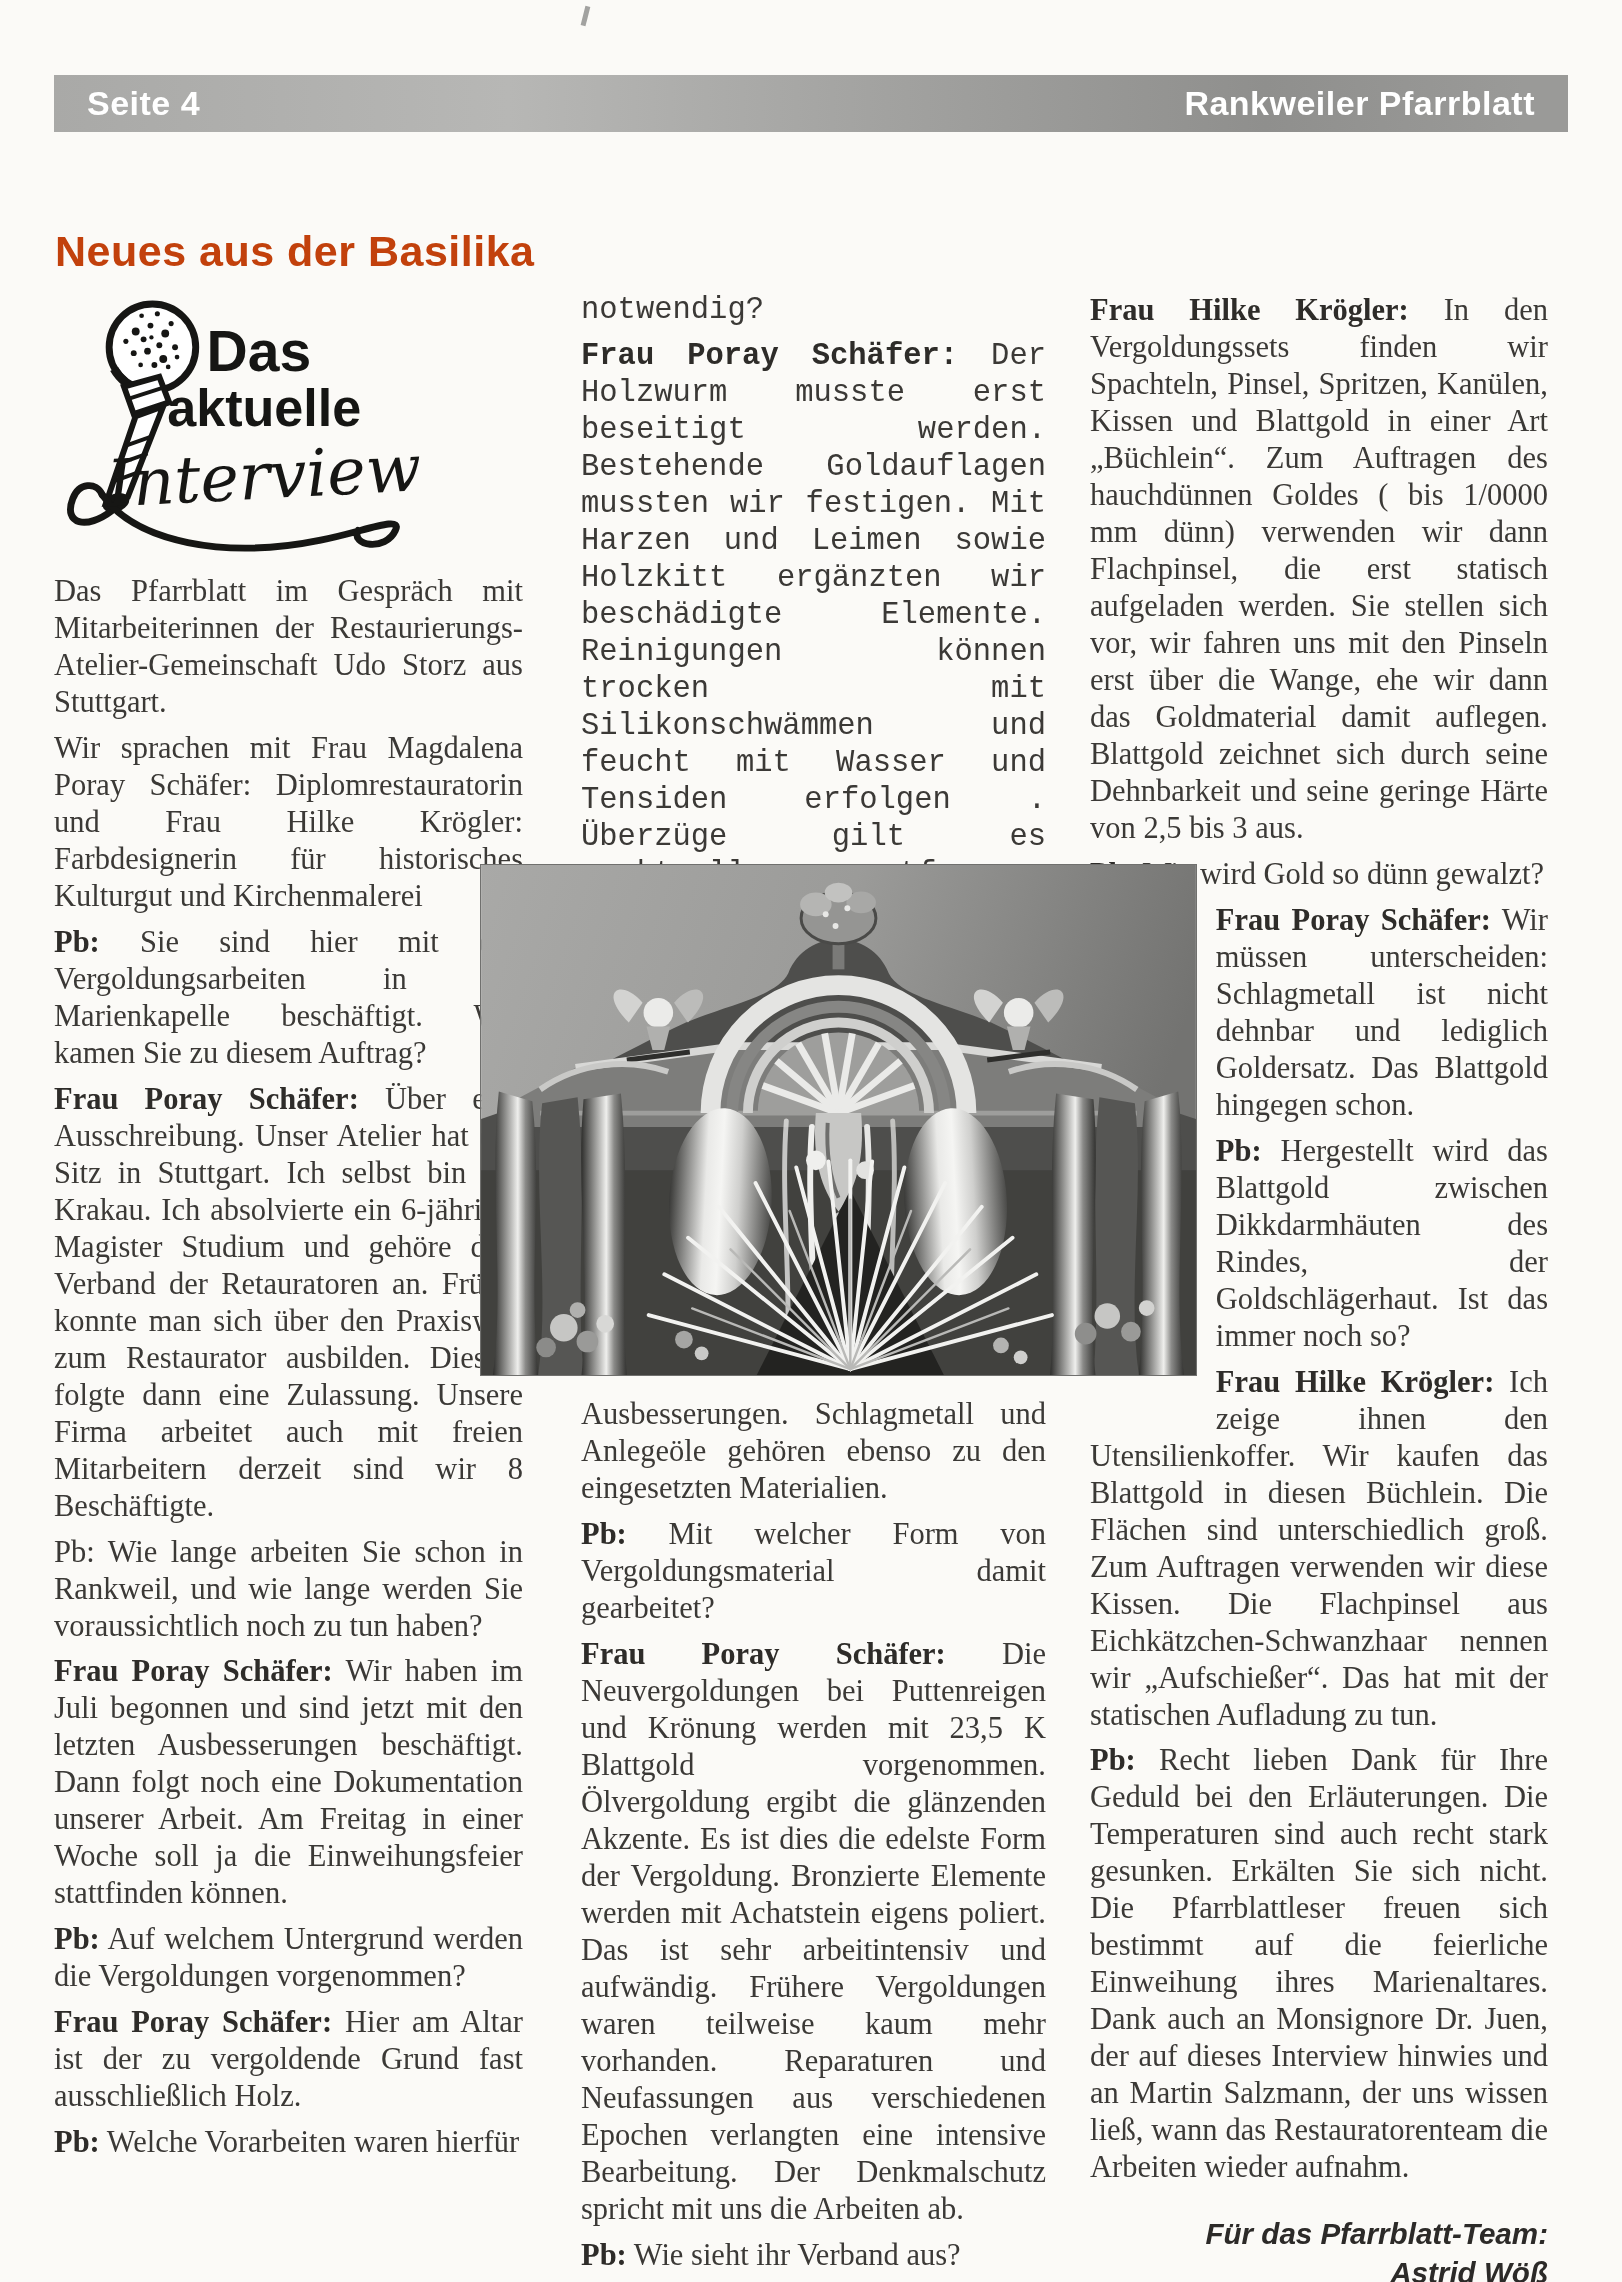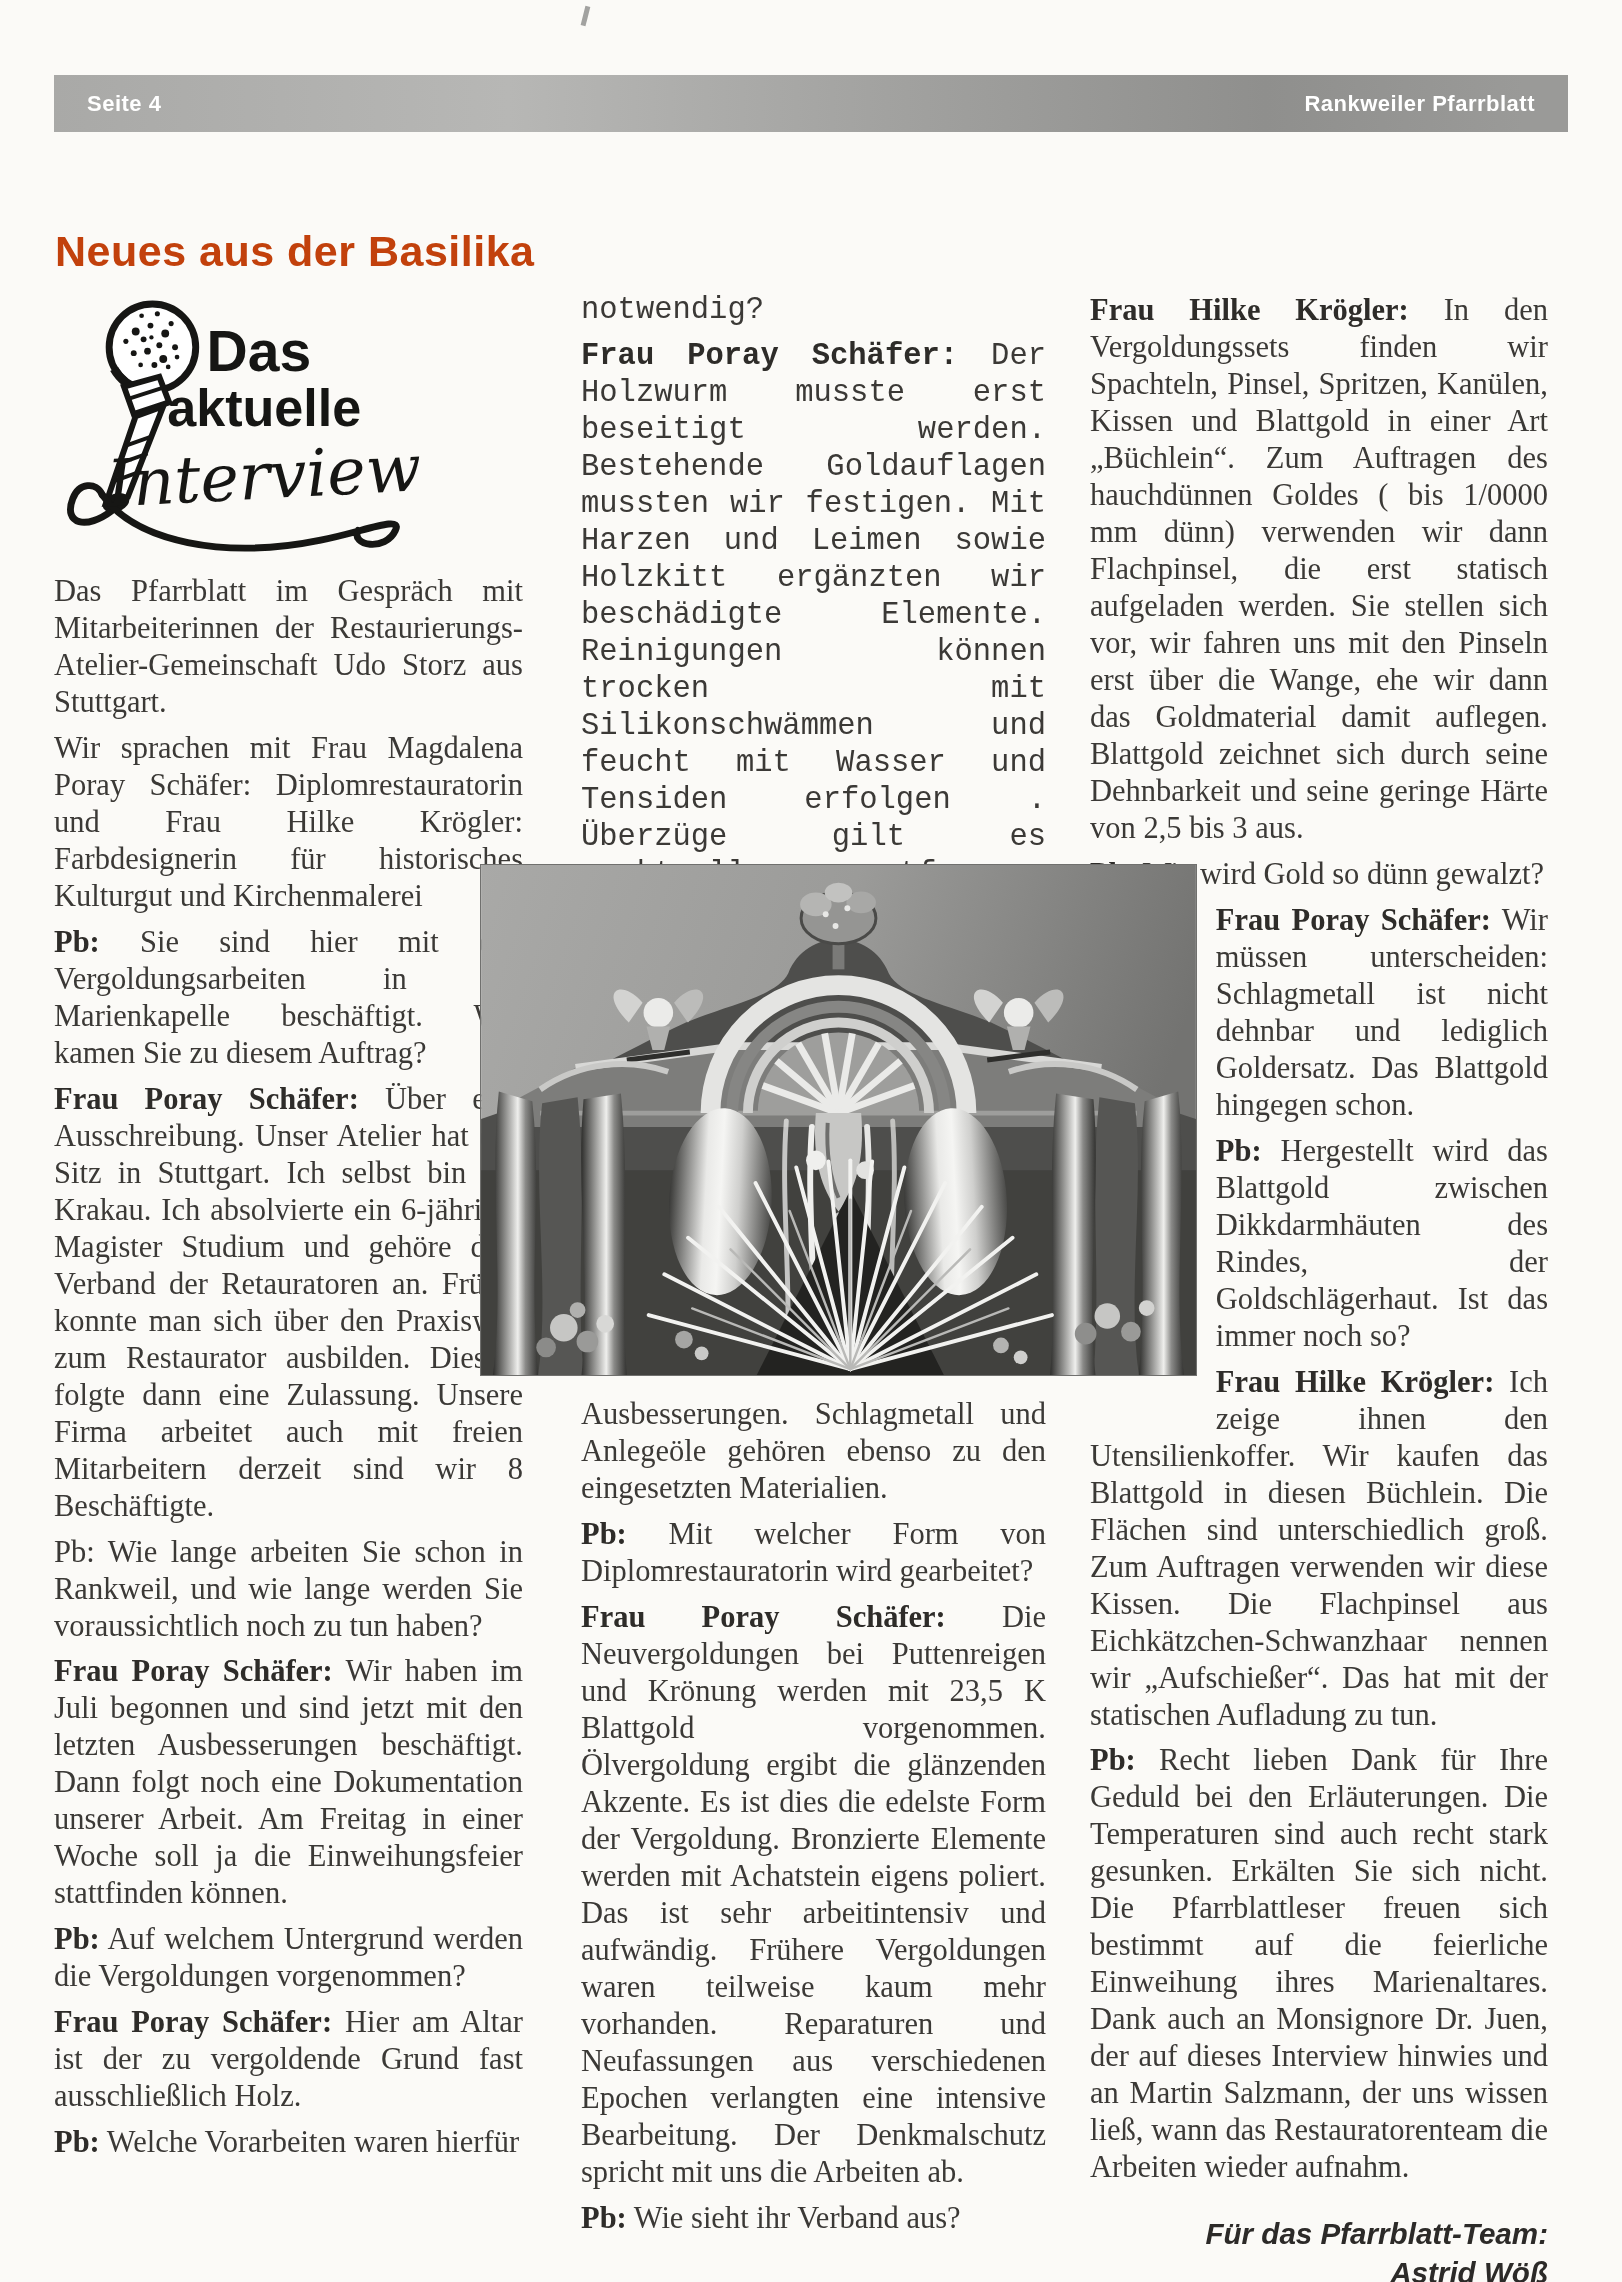--- a/index.html
+++ b/index.html
@@ -8,21 +8,21 @@
     background:#fbfaf7;overflow:hidden;
     font-family:"Liberation Serif",serif;color:#3b3936;
   }
   
   .bar{
     position:absolute;left:54px;top:75px;width:1514px;height:57px;
     background:linear-gradient(90deg,#a9a9a7 0%,#b7b7b5 30%,#a2a2a0 55%,#8f8f8d 80%,#9a9a98 97%);
     display:flex;justify-content:space-between;align-items:center;
     padding:0 33px;box-sizing:border-box;
     font-family:"Liberation Sans",sans-serif;font-weight:bold;
-    color:#ffffff;font-size:22px;letter-spacing:0.5px;
+    color:#ffffff;font-size:34px;letter-spacing:0.5px;
   }
   .speck{position:absolute;left:583px;top:5.9px;width:4.9px;height:19.7px;background:#a2a2a0;transform:rotate(14deg);}
   .title{
     position:absolute;left:55px;top:227px;
     font-family:"Liberation Sans",sans-serif;font-weight:bold;
     font-size:43px;color:#c2410c;letter-spacing:0.5px;
   }
   .logo{position:absolute;left:57px;top:288px;width:366px;height:268px;}
   
   .col{position:absolute;text-align:justify;font-size:30.5px;line-height:37px;}
@@ -112,21 +112,21 @@
     <p><b>Pb:</b><span> Welche Vorarbeiten waren hierfür</span></p>
   </div>
 
   <div class="col col-mid-top">
     <p><span>notwendig?</span></p>
     <p><b>Frau Poray Schäfer:</b><span> Der Holzwurm musste erst beseitigt werden. Bestehende Goldauflagen mussten wir festigen. Mit Harzen und Leimen sowie Holzkitt ergänzten wir beschädigte Elemente. Reinigungen können trocken mit Silikonschwämmen und feucht mit Wasser und Tensiden erfolgen . Überzüge gilt es punktuell zu entfernen. Flächen bleiben erhalten. Das ist sehr wichtig. Bronze oxidiert sehr stark. Hier verwenden wir unterschiedliche Mischungen und Gele, sowie Holzkitt und Kreidegrund für</span></p>
   </div>
 
   <div class="col col-mid-bottom">
     <p><span>Ausbesserungen. Schlagmetall und Anlegeöle gehören ebenso zu den eingesetzten Materialien.</span></p>
-    <p><b>Pb:</b><span> Mit welcher Form von Diplomrestauratorin wird gearbeitet?</span></p>
+    <p><b>Pb:</b><span> Mit welcher Form von Vergoldungsmaterial damit gearbeitet?</span></p>
     <p><b>Frau Poray Schäfer:</b><span> Die Neuvergoldungen bei Puttenreigen und Krönung werden mit 23,5 K Blattgold vorgenommen. Ölvergoldung ergibt die glänzenden Akzente. Es ist dies die edelste Form der Vergoldung. Bronzierte Elemente werden mit Achatstein eigens poliert. Das ist sehr arbeitintensiv und aufwändig. Frühere Vergoldungen waren teilweise kaum mehr vorhanden. Reparaturen und Neufassungen aus verschiedenen Epochen verlangten eine intensive Bearbeitung. Der Denkmalschutz spricht mit uns die Arbeiten ab.</span></p>
     <p><b>Pb:</b><span> Wie sieht ihr Verband aus?</span></p>
   </div>
 
   <div class="col col-right">
     <p><b>Frau Hilke Krögler:</b><span> In den Vergoldungssets finden wir Spachteln, Pinsel, Spritzen, Kanülen, Kissen und Blattgold in einer Art „Büchlein“. Zum Auftragen des hauchdünnen Goldes ( bis 1/0000 mm dünn) verwenden wir dann Flachpinsel, die erst statisch aufgeladen werden. Sie stellen sich vor, wir fahren uns mit den Pinseln erst über die Wange, ehe wir dann das Goldmaterial damit auflegen. Blattgold zeichnet sich durch seine Dehnbarkeit und seine geringe Härte von 2,5 bis 3 aus.</span></p>
     <p><b>Pb:</b><span> Wie wird Gold so dünn gewalzt?</span></p>
     <div class="photo-spacer"></div>
     <p><b>Frau Poray Schäfer:</b><span> Wir müssen unterscheiden: Schlagmetall ist nicht dehnbar und lediglich Goldersatz. Das Blattgold hingegen schon.</span></p>
     <p><b>Pb:</b><span> Hergestellt wird das Blattgold zwischen Dikkdarmhäuten des Rindes, der Goldschlägerhaut. Ist das immer noch so?</span></p>

